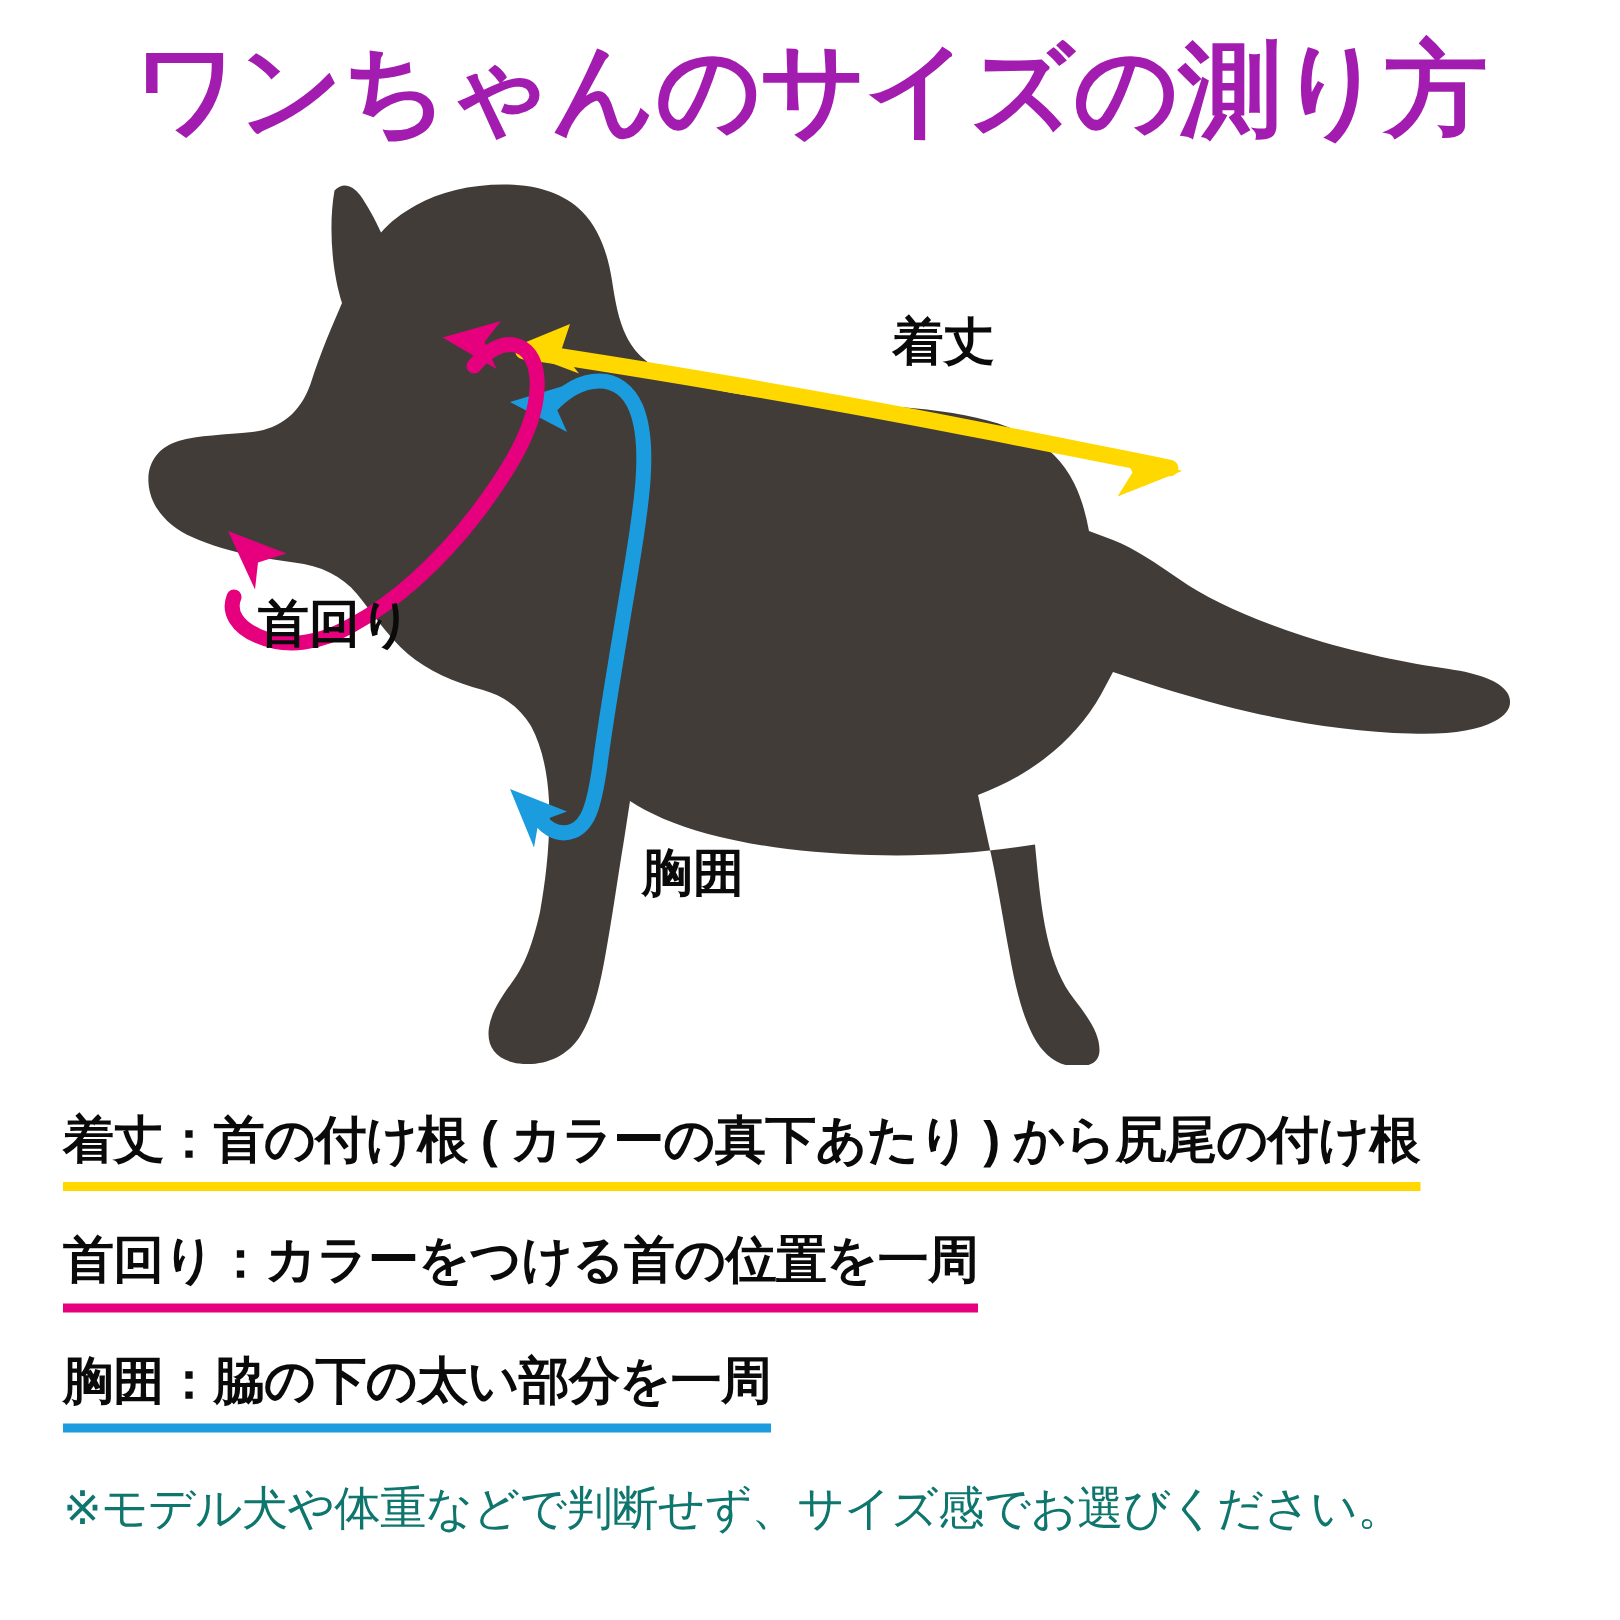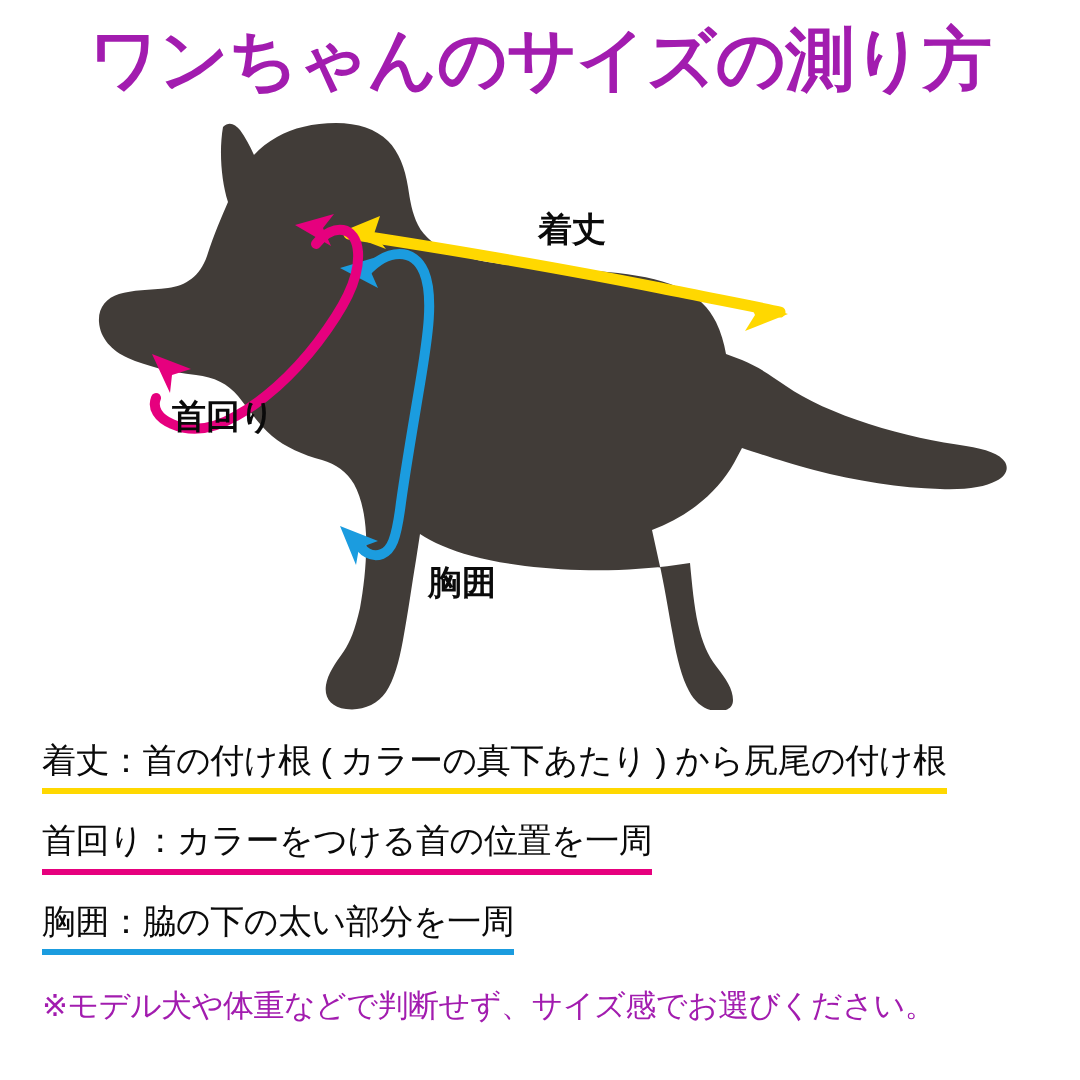--- a/index.html
+++ b/index.html
@@ -48,58 +48,58 @@
   .stage svg { display:block; }
 
   .diag-label {
     position: absolute;
     font-size: 34px;
     font-weight: 700;
     color: #0a0a0a;
     white-space: nowrap;
     line-height: 1;
   }
-  #label-kitake { left: 538px; top: 102px; }
+  #label-kitake { left: 595px; top: 102px; font-family: Liberation Serif, serif; }
   #label-kubimawari { left: 172px; top: 289px; }
   #label-muneimawari { left: 428px; top: 455px; }
 
   
   .legend {
     position: absolute;
     left: 42px;
     top: 740px;
     width: 1000px;
   }
   .legend-row {
     position: relative;
     margin-bottom: 26px;
   }
   .legend-text {
     display: inline-block;
     font-size: 34px;
-    font-weight: 400;
+    font-weight: 700;
     color: #0a0a0a;
     line-height: 1.22;
     white-space: nowrap;
     letter-spacing: -0.5px;
     padding-bottom: 7px;
     border-bottom-style: solid;
     border-bottom-width: 6px;
   }
   .u-yellow { border-bottom-color: #FFD800; }
   .u-blue   { border-bottom-color: #1B9CDF; }
   .u-pink   { border-bottom-color: #E6007E; }
 
   .note {
     position: absolute;
     left: 42px;
     top: 985px;
     font-size: 31px;
     font-weight: 400;
-    color: #a21caf;
+    color: #0f766e;
     white-space: nowrap;
     letter-spacing: -0.5px;
   }
 </style>
 </head>
 <body>
 
 <div id="page">
 
   <div class="title">ワンちゃんのサイズの測り方</div>

